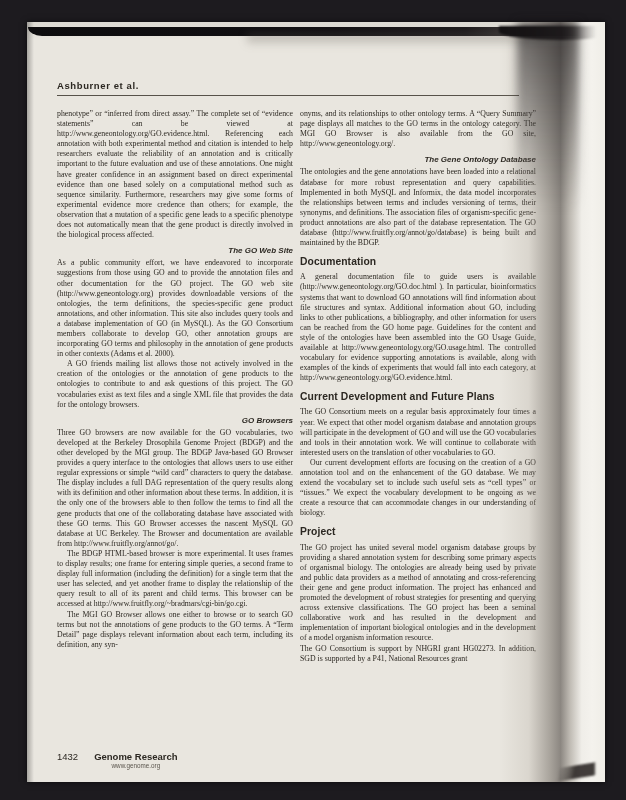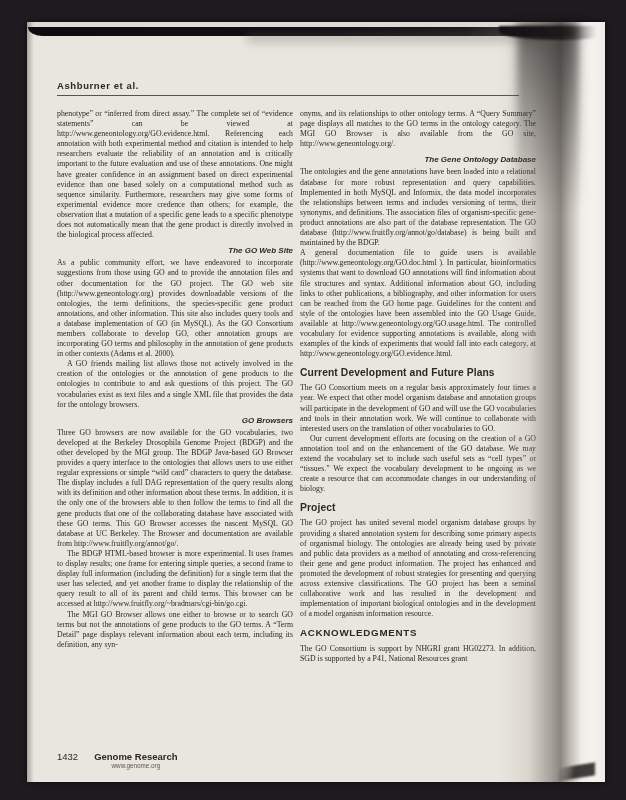--- a/index.html
+++ b/index.html
@@ -139,30 +139,30 @@
         <p class="indent">The BDGP HTML-based browser is more experimental. It uses frames to display results; one frame for entering simple queries, a second frame to display full information (including the definition) for a single term that the user has selected, and yet another frame to display the relationship of the query result to all of its parent and child terms. This browser can be accessed at http://www.fruitfly.org/~bradmars/cgi-bin/go.cgi.</p>
         <p class="indent">The MGI GO Browser allows one either to browse or to search GO terms but not the annotations of gene products to the GO terms. A “Term Detail” page displays relevant information about each term, including its definition, any syn-</p>
       </div>
 
       <div class="col">
         <p>onyms, and its relationships to other ontology terms. A “Query Summary” page displays all matches to the GO terms in the ontology category. The MGI GO Browser is also available from the GO site, http://www.geneontology.org/.</p>
 
         <h3 class="sub">The Gene Ontology Database</h3>
         <p>The ontologies and the gene annotations have been loaded into a relational database for more robust representation and query capabilities. Implemented in both MySQL and Informix, the data model incorporates the relationships between terms and includes versioning of terms, their synonyms, and definitions. The association files of organism-specific gene-product annotations are also part of the database representation. The GO database (http://www.fruitfly.org/annot/go/database) is being built and maintained by the BDGP.</p>
 
+        <h2 class="section">Documentation</h2>
         <p>A general documentation file to guide users is available (http://www.geneontology.org/GO.doc.html ). In particular, bioinformatics systems that want to download GO annotations will find information about file structures and syntax. Additional information about GO, including links to other publications, a bibliography, and other information for users can be reached from the GO home page. Guidelines for the content and style of the ontologies have been assembled into the GO Usage Guide, available at http://www.geneontology.org/GO.usage.html. The controlled vocabulary for evidence supporting annotations is available, along with examples of the kinds of experiments that would fall into each category, at http://www.geneontology.org/GO.evidence.html.</p>
 
         <h2 class="section">Current Development and Future Plans</h2>
         <p>The GO Consortium meets on a regular basis approximately four times a year. We expect that other model organism database and annotation groups will participate in the development of GO and will use the GO vocabularies and tools in their annotation work. We will continue to collaborate with interested users on the translation of other vocabularies to GO.</p>
         <p class="indent">Our current development efforts are focusing on the creation of a GO annotation tool and on the enhancement of the GO database. We may extend the vocabulary set to include such useful sets as “cell types” or “tissues.” We expect the vocabulary development to be ongoing as we create a resource that can accommodate changes in our understanding of biology.</p>
 
         <h2 class="section">Project</h2>
         <p>The GO project has united several model organism database groups by providing a shared annotation system for describing some primary aspects of organismal biology. The ontologies are already being used by private and public data providers as a method of annotating and cross-referencing their gene and gene product information. The project has enhanced and promoted the development of robust strategies for presenting and querying across extensive classifications. The GO project has been a seminal collaborative work and has resulted in the development and implementation of important biological ontologies and in the development of a model organism information resource.</p>
 
-        <h2 class="section ack">ACKNOWLEDGMENTS</h2>
         <p>The GO Consortium is support by NHGRI grant HG02273. In addition, SGD is supported by a P41, National Resources grant</p>
       </div>
     </div>
   </div>
 
   <div class="footer">
     <div class="pageno">1432</div>
     <div class="journal-block">
       <div class="journal">Genome Research</div>
       <div class="journal-url">www.genome.org</div>

